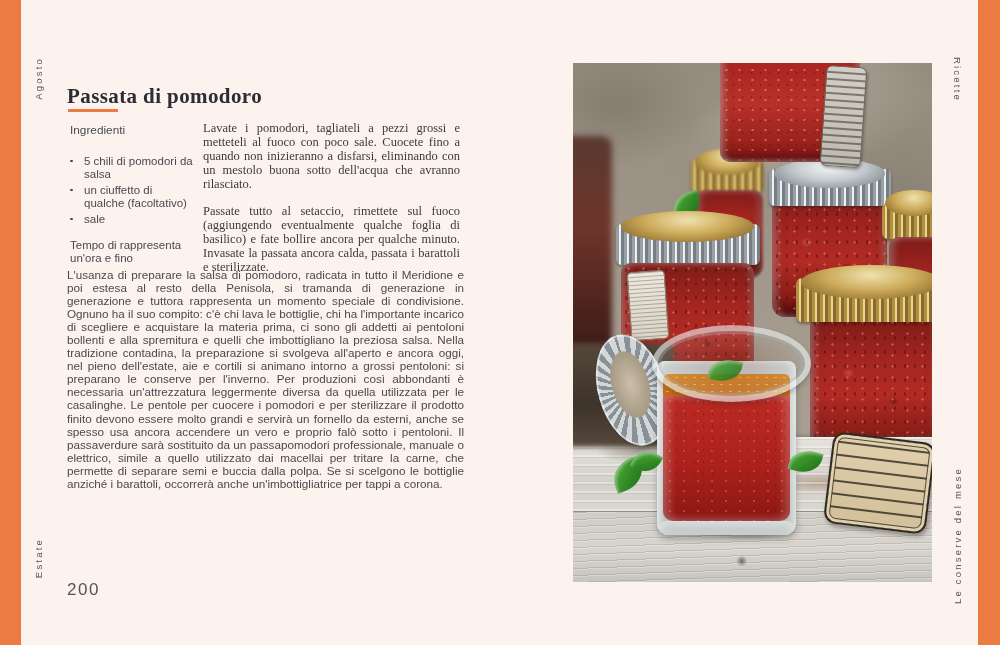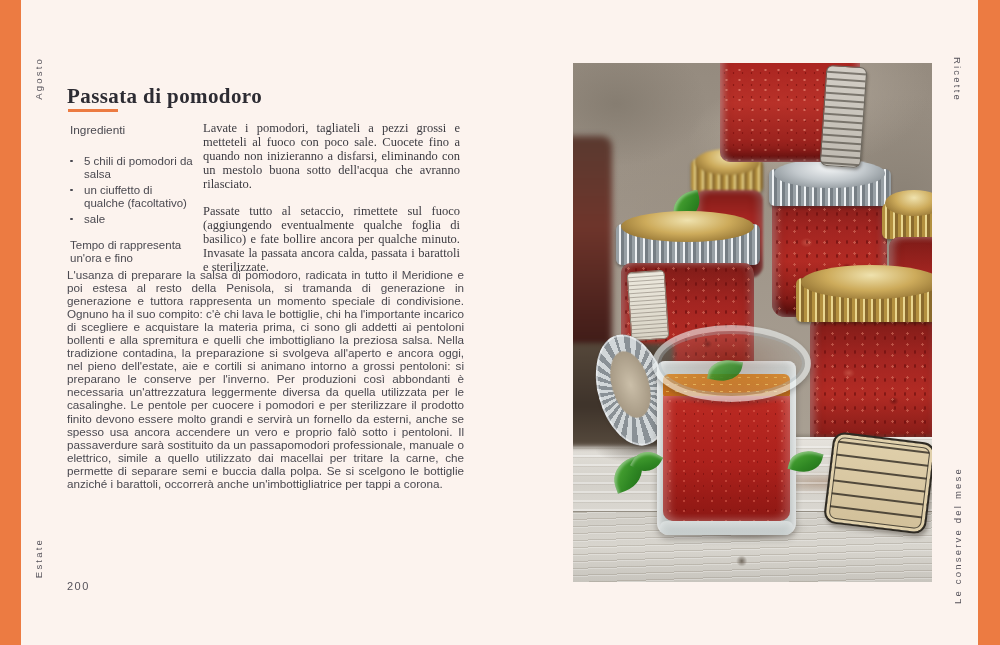--- a/index.html
+++ b/index.html
@@ -10,21 +10,21 @@
   .stripe{position:absolute;top:0;width:21px;height:645px;background:#ec7b42;}
   .stripe.left{left:0;}
   .stripe.right{right:0;width:22px;}
 
   .vlabel{
     position:absolute;writing-mode:vertical-rl;font-size:9.5px;letter-spacing:2.2px;
     color:#55525a;white-space:nowrap;
   }
   .vlabel.up{transform:rotate(180deg);}
 
-  .page-number{position:absolute;left:67px;top:580px;font-size:11px;letter-spacing:1.5px;color:#55525a;}
+  .page-number{position:absolute;left:67px;top:580px;font-size:17px;letter-spacing:1.5px;color:#55525a;}
 
   .title{
     position:absolute;left:67px;top:70px;width:420px;
     font-family:"Liberation Serif",serif;font-weight:700;font-size:21px;
     letter-spacing:.4px;color:#2d2c33;
   }
   .title-rule{position:absolute;left:68px;top:109px;width:50px;height:3px;background:#ec7b42;}
 
   .ingredients{position:absolute;left:70px;top:124px;width:124px;font-size:11.5px;line-height:13.6px;color:#4a4950;}
   .ing-heading{margin:0 0 17px 0;font-size:11.8px;}

